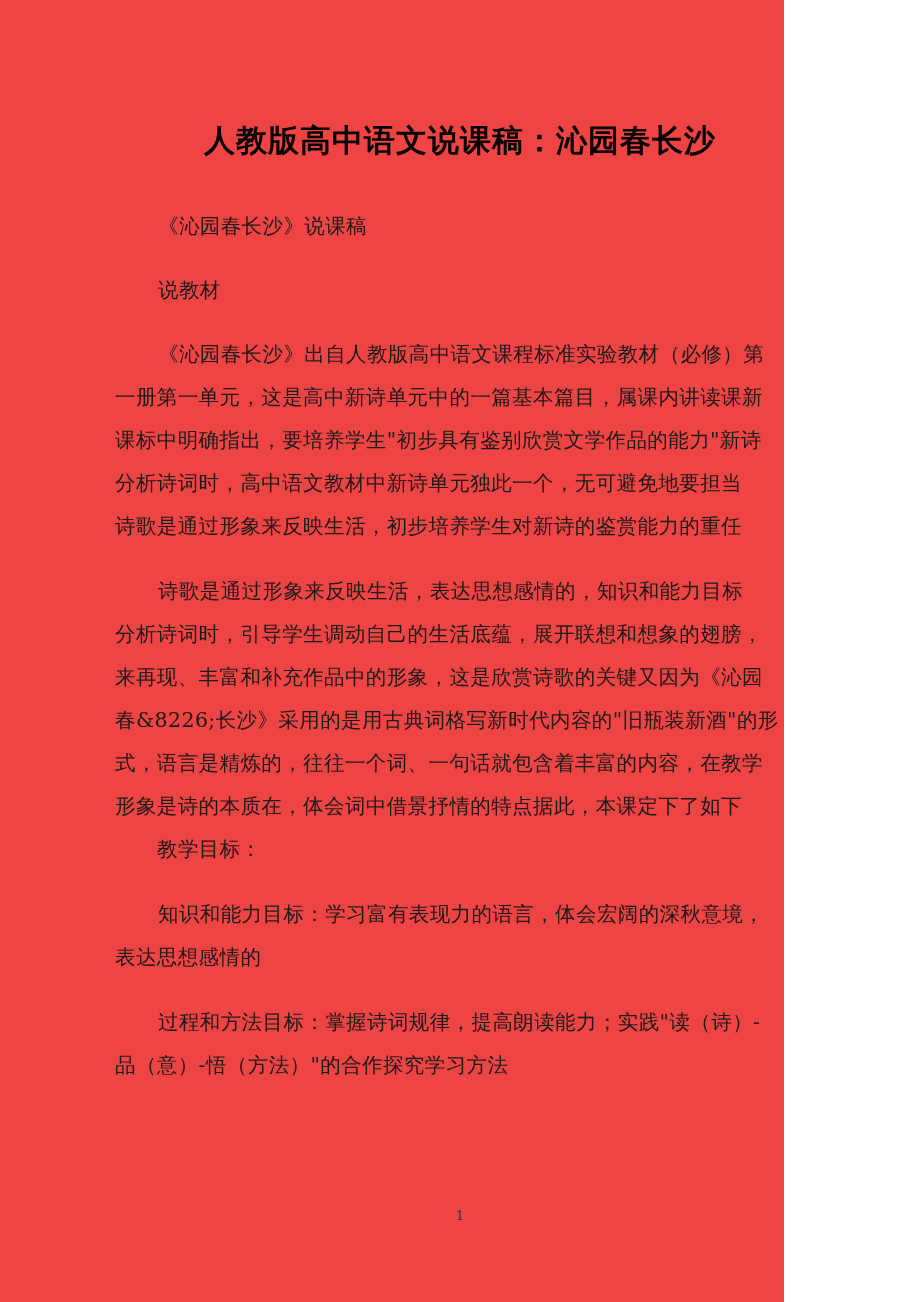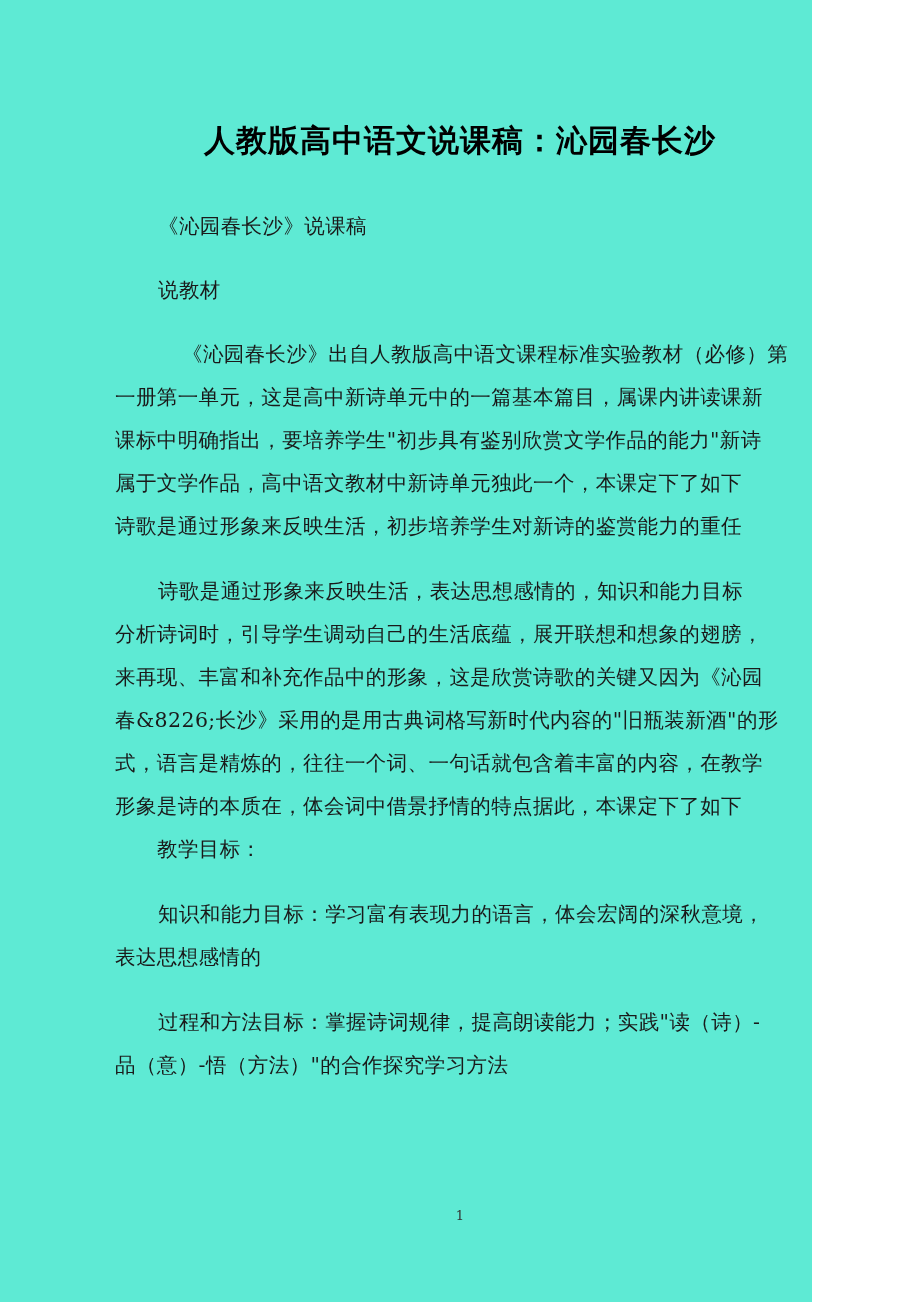--- a/index.html
+++ b/index.html
@@ -13,22 +13,21 @@
       position: relative;
       overflow: hidden;
       font-family: "DejaVu Serif", "Liberation Serif", serif;
       color: #111111;
     }
     .page {
       position: absolute;
       left: 0; top: 0;
       width: 784px;
       height: 1302px;
-      background: #5eead4;
-      padding-left: 28px;
+      background: #ef4444;
     }
     .title {
       position: absolute;
       left: 0;
       top: 118px;
       width: 920px;
       text-align: center;
       font-family: "DejaVu Sans", "Liberation Sans", sans-serif;
       font-weight: bold;
       font-size: 31px;
@@ -61,24 +60,24 @@
 
 <div class="page">
 
   <div class="title">人教版高中语文说课稿：沁园春长沙</div>
 
   <div class="line indent" style="top:212px;">《沁园春长沙》说课稿</div>
 
   <div class="line indent" style="top:276px;">说教材</div>
 
   <div>
-    <div class="line indent" style="top:340px;margin-left:24px;">《沁园春长沙》出自人教版高中语文课程标准实验教材（必修）第</div>
+    <div class="line indent" style="top:340px;">《沁园春长沙》出自人教版高中语文课程标准实验教材（必修）第</div>
     <div class="line" style="top:383px;">一册第一单元，这是高中新诗单元中的一篇基本篇目，属课内讲读课新</div>
     <div class="line" style="top:426px;">课标中明确指出，要培养学生"初步具有鉴别欣赏文学作品的能力"新诗</div>
-    <div class="line" style="top:469px;">属于文学作品，高中语文教材中新诗单元独此一个，本课定下了如下</div>
+    <div class="line" style="top:469px;">分析诗词时，高中语文教材中新诗单元独此一个，无可避免地要担当</div>
     <div class="line" style="top:512px;">诗歌是通过形象来反映生活，初步培养学生对新诗的鉴赏能力的重任</div>
   </div>
 
   <div>
     <div class="line indent" style="top:577px;">诗歌是通过形象来反映生活，表达思想感情的，知识和能力目标</div>
     <div class="line" style="top:620px;">分析诗词时，引导学生调动自己的生活底蕴，展开联想和想象的翅膀，</div>
     <div class="line" style="top:663px;">来再现、丰富和补充作品中的形象，这是欣赏诗歌的关键又因为《沁园</div>
     <div class="line" style="top:706px;">春&amp;8226;长沙》采用的是用古典词格写新时代内容的"旧瓶装新酒"的形</div>
     <div class="line" style="top:749px;">式，语言是精炼的，往往一个词、一句话就包含着丰富的内容，在教学</div>
     <div class="line" style="top:792px;">形象是诗的本质在，体会词中借景抒情的特点据此，本课定下了如下</div>

